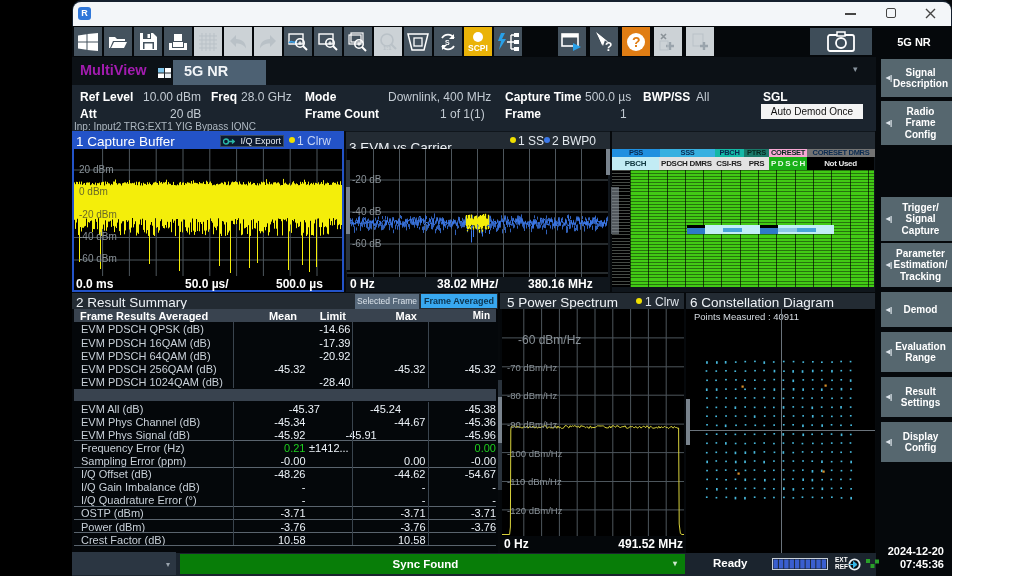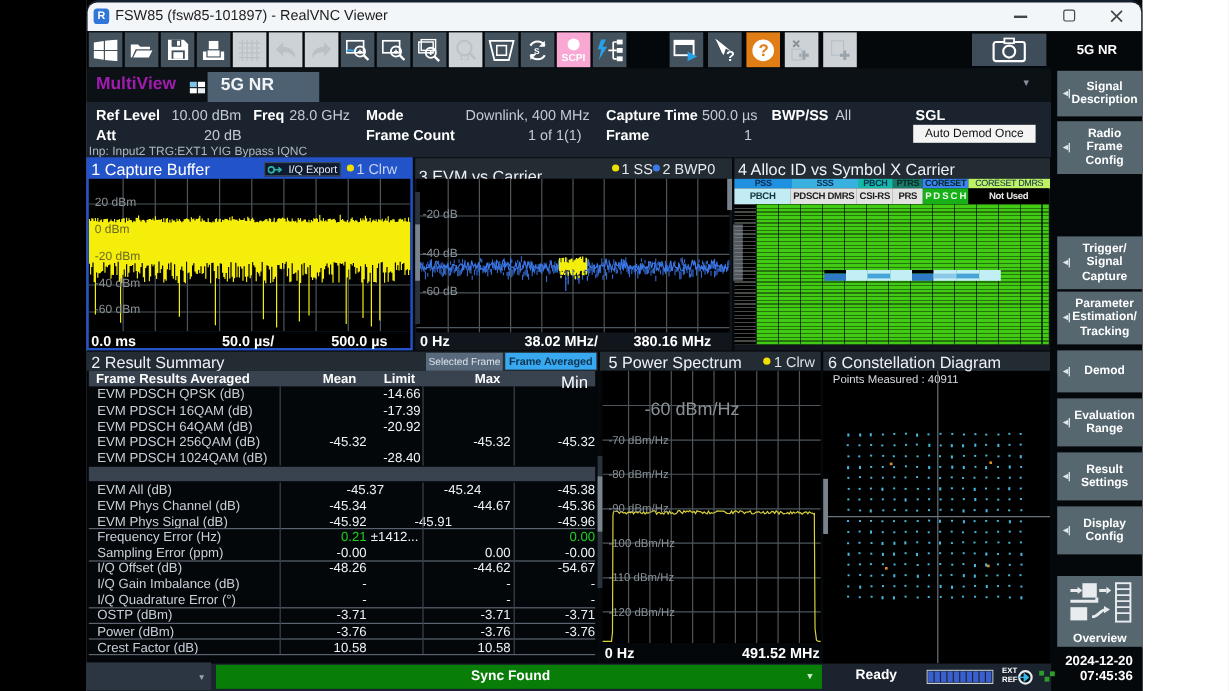--- a/index.html
+++ b/index.html
@@ -8,21 +8,20 @@
 .val{color:#c3cbd3;font-size:12px;white-space:nowrap}
 .sbt{background:#56676f;color:#fff;font-weight:bold;font-size:10px;text-align:center;line-height:1.15;display:flex;align-items:center;justify-content:center}
 </style></head><body>
 <div class="page">
 <div style="position:absolute;left:0;top:0;width:72px;height:576px;background:#000"></div>
 <div style="position:absolute;left:72px;top:0;width:880px;height:576px;background:#06090c"></div>
 <div style="position:absolute;left:72px;top:0;width:14px;height:14px;background:#000"></div>
 <div style="position:absolute;left:72px;top:0;width:880px;height:26px;background:#15202e;border-radius:10px 10px 0 0"></div>
 <div style="position:absolute;left:73px;top:2px;width:878px;height:24px;background:#f3f6f9;border-radius:8px 8px 0 0"></div>
 <div style="position:absolute;left:78px;top:7px;width:13px;height:13px;background:#3077d9;border-radius:3px;color:#fff;font-size:9px;font-weight:bold;text-align:center;line-height:13px">R</div>
-<div style="position:absolute;left:96px;top:6px;color:#1c1c1c;font-size:12px;white-space:nowrap">FSW85 (fsw85-101897) - RealVNC Viewer</div>
 <div style="position:absolute;left:845px;top:13px;width:11px;height:1.6px;background:#454545"></div>
 <div style="position:absolute;left:886px;top:8px;width:10px;height:10px;border:1.5px solid #454545;border-radius:2px"></div>
 <svg class="ab" style="left:925px;top:8px" width="11" height="11">
       <path d="M1 1 L10 10 M10 1 L1 10" stroke="#454545" stroke-width="1.4"></path>
     </svg>
 <div style="position:absolute;left:72px;top:26px;width:880px;height:31px;background:#05080b"></div>
 <div style="position:absolute;left:74px;top:27px;width:28px;height:29px;background:#44525e;display:flex;align-items:center;justify-content:center">
       <svg width="20" height="18" viewBox="0 0 20 18">
         <path fill="#fff" d="M0 2.5 8.5 1.2V8.6H0zM9.5 1 20 0V8.6H9.5zM0 9.4H8.5V16.8L0 15.5zM9.5 9.4H20V18L9.5 17z"></path>
       </svg>
@@ -104,21 +103,21 @@
     </div>
 <div style="position:absolute;left:434px;top:27px;width:28px;height:29px;background:#44525e;display:flex;align-items:center;justify-content:center">
       <svg width="20" height="20" viewBox="0 0 20 20">
         <path d="M4 6 A7 7 0 0 1 16 6" fill="none" stroke="#fff" stroke-width="1.8"></path>
         <path d="M16 14 A7 7 0 0 1 4 14" fill="none" stroke="#fff" stroke-width="1.8"></path>
         <path d="M16 2v5h-5z" fill="#fff"></path>
         <path d="M4 18v-5h5z" fill="#fff"></path>
         <text x="7" y="13" font-size="7" fill="#fff" font-weight="bold">S</text>
       </svg>
     </div>
-<div style="position:absolute;left:464px;top:27px;width:28px;height:29px;background:#f9a8d4;display:flex;align-items:center;justify-content:center">
+<div style="position:absolute;left:464px;top:27px;width:28px;height:29px;background:#eab308;display:flex;align-items:center;justify-content:center">
       <svg width="24" height="22" viewBox="0 0 24 22">
         <circle cx="12" cy="6" r="5" fill="#fff"></circle>
         <text x="2" y="20" font-size="8.5" fill="#fff" font-weight="bold">SCPI</text>
       </svg>
     </div>
 <div style="position:absolute;left:494px;top:27px;width:28px;height:29px;background:#44525e;display:flex;align-items:center;justify-content:center">
       <svg width="22" height="20" viewBox="0 0 22 20">
         <path d="M4 1 L1 9h3l-2 9 7-11H5l3-6z" fill="#28a0e8"></path>
         <path d="M10 10h4M14 3v14M14 3h3M14 10h3M14 17h3" stroke="#fff" stroke-width="1.4"></path>
         <rect x="17" y="1" width="5" height="4" fill="#fff"></rect>
@@ -270,27 +269,26 @@
 <div style="position:absolute;left:352px;top:206px;color:#8a9298;font-size:10px">-40 dB</div>
 <div style="position:absolute;left:352px;top:238px;color:#8a9298;font-size:10px">-60 dB</div>
 <div style="position:absolute;left:350px;top:277px;color:#fff;font-size:12px;font-weight:bold">0 Hz</div>
 <div style="position:absolute;left:437px;top:277px;color:#fff;font-size:12px;font-weight:bold">38.02 MHz/</div>
 <div style="position:absolute;left:528px;top:277px;color:#fff;font-size:12px;font-weight:bold">380.16 MHz</div>
 <div style="position:absolute;left:346px;top:160px;width:4px;height:110px;background:#2a333c"></div>
 <div style="position:absolute;left:346px;top:187px;width:4px;height:47px;background:#79838d"></div>
 <div style="position:absolute;left:606px;top:149px;width:4px;height:26px;background:#79838d"></div>
 <div style="position:absolute;left:612px;top:131px;width:263px;height:161px;background:#10161c"></div>
 <div style="position:absolute;left:612px;top:132px;width:263px;height:17px;background:#232b33"></div>
-<div style="position:absolute;left:615px;top:134px;color:#eef2f6;font-size:13.5px">4 Alloc ID vs Symbol X Carrier</div>
 <div style="position:absolute;left:612px;top:149px;width:48px;height:8px;background:#2090e0;color:#0a2a50;font-size:7.5px;font-weight:bold;text-align:center;line-height:8px;overflow:hidden;letter-spacing:-0.3px">PSS</div>
 <div style="position:absolute;left:660px;top:149px;width:55px;height:8px;background:#38b0e0;color:#0a2a50;font-size:7.5px;font-weight:bold;text-align:center;line-height:8px;overflow:hidden;letter-spacing:-0.3px">SSS</div>
 <div style="position:absolute;left:715px;top:149px;width:29px;height:8px;background:#14b8a6;color:#0a2a50;font-size:7.5px;font-weight:bold;text-align:center;line-height:8px;overflow:hidden;letter-spacing:-0.3px">PBCH</div>
 <div style="position:absolute;left:744px;top:149px;width:25px;height:8px;background:#1a7868;color:#06281f;font-size:7.5px;font-weight:bold;text-align:center;line-height:8px;overflow:hidden;letter-spacing:-0.3px">PTRS</div>
-<div style="position:absolute;left:769px;top:149px;width:38px;height:8px;background:#3b82f6;color:#06281f;font-size:7.5px;font-weight:bold;text-align:center;line-height:8px;overflow:hidden;letter-spacing:-0.3px">CORESET</div>
-<div style="position:absolute;left:807px;top:149px;width:68px;height:8px;background:#bef264;color:#0a2a50;font-size:7.5px;font-weight:normal;text-align:center;line-height:8px;overflow:hidden;letter-spacing:-0.3px">CORESET DMRS</div>
+<div style="position:absolute;left:769px;top:149px;width:38px;height:8px;background:#f9a8d4;color:#06281f;font-size:7.5px;font-weight:bold;text-align:center;line-height:8px;overflow:hidden;letter-spacing:-0.3px">CORESET</div>
+<div style="position:absolute;left:807px;top:149px;width:68px;height:8px;background:#737373;color:#0a2a50;font-size:7.5px;font-weight:bold;text-align:center;line-height:8px;overflow:hidden;letter-spacing:-0.3px">CORESET DMRS</div>
 <div style="position:absolute;left:612px;top:157px;width:47px;height:13px;background:#c2ecf4;color:#103840;font-size:8px;font-weight:bold;text-align:center;line-height:13px;overflow:hidden;letter-spacing:-0.3px">PBCH PDSCH</div>
 <div style="position:absolute;left:659px;top:157px;width:55px;height:13px;background:#e2e2e2;color:#202020;font-size:8px;font-weight:bold;text-align:center;line-height:13px;overflow:hidden;letter-spacing:-0.3px">PDSCH DMRS</div>
 <div style="position:absolute;left:714px;top:157px;width:30px;height:13px;background:#e2e2e2;color:#202020;font-size:8px;font-weight:bold;text-align:center;line-height:13px;overflow:hidden;letter-spacing:-0.3px">CSI-RS</div>
 <div style="position:absolute;left:744px;top:157px;width:25px;height:13px;background:#e2e2e2;color:#202020;font-size:8px;font-weight:bold;text-align:center;line-height:13px;overflow:hidden;letter-spacing:-0.3px">PRS</div>
 <div style="position:absolute;left:769px;top:157px;width:38px;height:13px;background:#18b018;color:#eafaea;font-size:8px;font-weight:bold;text-align:center;line-height:13px;overflow:hidden;letter-spacing:-0.3px">P D S C H</div>
 <div style="position:absolute;left:807px;top:157px;width:67px;height:13px;background:#000;color:#e8e8e8;font-size:8px;font-weight:bold;text-align:center;line-height:13px;overflow:hidden;letter-spacing:-0.3px">Not Used</div>
 <div style="position:absolute;left:612px;top:170px;width:18px;height:117px;background:#000;background-image:repeating-linear-gradient(to bottom,#454a45 0,#454a45 1px,transparent 1px,transparent 3.07px)"></div>
 <div style="position:absolute;left:630px;top:170px;width:244px;height:117px;background:#42cb15;background-image:repeating-linear-gradient(to bottom,rgba(0,0,0,0.42) 0,rgba(0,0,0,0.42) 1px,transparent 1px,transparent 3.07px),repeating-linear-gradient(to right,rgba(0,0,0,0.65) 0,rgba(0,0,0,0.65) 1px,transparent 1px,transparent 18.3px)"></div>
 <div style="position:absolute;left:687px;top:224.7px;width:18px;height:3px;background:#000"></div>
 <div style="position:absolute;left:687px;top:227.7px;width:18px;height:6px;background:#2e7ac8"></div>
@@ -309,21 +307,21 @@
 <div style="position:absolute;left:72px;top:293px;width:426px;height:260px;background:#04070a"></div>
 <div style="position:absolute;left:72px;top:293px;width:426px;height:16px;background:#232b33"></div>
 <div style="position:absolute;left:76px;top:294.5px;color:#eef2f6;font-size:13.5px">2 Result Summary</div>
 <div style="position:absolute;left:355px;top:294px;width:64px;height:15px;background:#57697b;color:#dce4ec;font-size:8.5px;text-align:center;line-height:15px">Selected Frame</div>
 <div style="position:absolute;left:421px;top:294px;width:76px;height:14px;background:#38a8f0;color:#0d3550;font-size:9px;font-weight:bold;text-align:center;line-height:15px">Frame Averaged</div>
 <div style="position:absolute;left:74px;top:309px;width:422px;height:13px;background:#39434f"></div>
 <div style="position:absolute;left:80px;top:310px;color:#fff;font-weight:bold;font-size:11px">Frame Results Averaged</div>
 <div style="position:absolute;left:227px;top:310px;width:70px;text-align:right;color:#fff;font-weight:bold;font-size:11px">Mean</div>
 <div style="position:absolute;left:276px;top:310px;width:70px;text-align:right;color:#fff;font-weight:bold;font-size:11px">Limit</div>
 <div style="position:absolute;left:347px;top:310px;width:70px;text-align:right;color:#fff;font-weight:bold;font-size:11px">Max</div>
-<div style="position:absolute;left:420px;top:310px;width:70px;text-align:right;color:#fff;font-weight:normal;font-size:14px">Min</div>
+<div style="position:absolute;left:420px;top:310px;width:70px;text-align:right;color:#fff;font-weight:bold;font-size:10px">Min</div>
 <div style="position:absolute;left:81px;top:323.4px;color:#c8d0d8;font-size:11px">EVM PDSCH QPSK (dB)</div>
 
 <div style="position:absolute;left:270.5px;top:323.4px;width:80px;text-align:right;color:#edf3f9;font-size:11px">-14.66</div>
 
 <div style="position:absolute;left:81px;top:336.7px;color:#c8d0d8;font-size:11px">EVM PDSCH 16QAM (dB)</div>
 
 <div style="position:absolute;left:270.5px;top:336.7px;width:80px;text-align:right;color:#edf3f9;font-size:11px">-17.39</div>
 
 <div style="position:absolute;left:81px;top:349.9px;color:#c8d0d8;font-size:11px">EVM PDSCH 64QAM (dB)</div>
 
@@ -424,21 +422,21 @@
       <path d="M164.2 0V227" stroke="#4d565c" stroke-width="1"></path>
       <path d="M0 28.9H182" stroke="#4d565c" stroke-width="1"></path>
       <path d="M0 57.8H182" stroke="#4d565c" stroke-width="1"></path>
       <path d="M0 86.2H182" stroke="#4d565c" stroke-width="1"></path>
       <path d="M0 115.1H182" stroke="#4d565c" stroke-width="1"></path>
       <path d="M0 143.6H182" stroke="#4d565c" stroke-width="1"></path>
       <path d="M0 172.5H182" stroke="#4d565c" stroke-width="1"></path>
       <path d="M0 200.9H182" stroke="#4d565c" stroke-width="1"></path>
       <path d="M0,225.5 L7.6,225.5 L8.4,218 L8.8,121 L9.2,117.7 L10.4,117.1 L11.6,117.0 L12.8,117.2 L14.0,118.8 L15.2,117.3 L16.4,117.6 L17.6,118.6 L18.8,118.1 L20.0,119.3 L21.2,118.0 L22.4,117.8 L23.6,118.3 L24.8,117.2 L26.0,119.2 L27.2,117.6 L28.4,117.7 L29.6,118.5 L30.8,117.0 L32.0,118.5 L33.2,119.0 L34.4,117.5 L35.6,119.3 L36.8,118.1 L38.0,118.8 L39.2,117.9 L40.4,117.7 L41.6,117.3 L42.8,116.5 L44.0,117.1 L45.2,119.5 L46.4,118.1 L47.6,117.9 L48.8,119.2 L50.0,118.3 L51.2,119.4 L52.4,117.6 L53.6,117.1 L54.8,119.3 L56.0,117.0 L57.2,118.9 L58.4,118.3 L59.6,119.4 L60.8,119.3 L62.0,118.5 L63.2,116.6 L64.4,116.6 L65.6,117.9 L66.8,119.0 L68.0,116.7 L69.2,117.8 L70.4,116.8 L71.6,117.4 L72.8,116.5 L74.0,117.5 L75.2,118.1 L76.4,117.1 L77.6,118.9 L78.8,116.7 L80.0,117.1 L81.2,117.3 L82.4,117.7 L83.6,118.8 L84.8,117.6 L86.0,118.6 L87.2,119.3 L88.4,116.9 L89.6,119.1 L90.8,118.3 L92.0,118.7 L93.2,118.3 L94.4,117.7 L95.6,116.8 L96.8,116.9 L98.0,117.0 L99.2,117.0 L100.4,116.9 L101.6,117.1 L102.8,118.2 L104.0,118.8 L105.2,118.9 L106.4,119.0 L107.6,116.9 L108.8,119.0 L110.0,117.1 L111.2,116.7 L112.4,117.4 L113.6,118.3 L114.8,116.6 L116.0,117.1 L117.2,117.7 L118.4,119.0 L119.6,117.7 L120.8,117.7 L122.0,117.6 L123.2,116.8 L124.4,119.1 L125.6,119.3 L126.8,118.7 L128.0,117.7 L129.2,117.8 L130.4,117.4 L131.6,118.5 L132.8,118.5 L134.0,117.4 L135.2,119.1 L136.4,118.7 L137.6,117.2 L138.8,118.9 L140.0,118.5 L141.2,117.2 L142.4,117.4 L143.6,118.8 L144.8,116.7 L146.0,117.8 L147.2,119.4 L148.4,117.3 L149.6,118.0 L150.8,119.2 L152.0,119.1 L153.2,118.9 L154.4,118.1 L155.6,119.3 L156.8,117.3 L158.0,119.1 L159.2,117.7 L160.4,118.5 L161.6,118.3 L162.8,117.3 L164.0,118.5 L165.2,118.3 L166.4,119.5 L167.6,118.5 L168.8,117.8 L170.0,117.6 L171.2,119.2 L172.4,117.5 L173.6,118.5 L174.8,118.6 L176.0,119.4 L176.6,119 L177.2,215 L178.4,224.5 L180,225.5 L182,225.5" fill="none" stroke="#d8d23c" stroke-width="1"></path>
     </svg>
-<div style="position:absolute;left:537px;top:333px;color:#8a9298;font-size:15px">-60 dBm/Hz</div>
+<div style="position:absolute;left:518px;top:333px;color:#8a9298;font-size:12px">-60 dBm/Hz</div>
 <div style="position:absolute;left:507px;top:362px;color:#8a9298;font-size:9.5px">-70 dBm/Hz</div>
 <div style="position:absolute;left:507px;top:390px;color:#8a9298;font-size:9.5px">-80 dBm/Hz</div>
 <div style="position:absolute;left:507px;top:419px;color:#8a9298;font-size:9.5px">-90 dBm/Hz</div>
 <div style="position:absolute;left:507px;top:448px;color:#8a9298;font-size:9.5px">-100 dBm/Hz</div>
 <div style="position:absolute;left:507px;top:476px;color:#8a9298;font-size:9.5px">-110 dBm/Hz</div>
 <div style="position:absolute;left:507px;top:505px;color:#8a9298;font-size:9.5px">-120 dBm/Hz</div>
 <div style="position:absolute;left:504px;top:537px;color:#fff;font-size:12px;font-weight:bold">0 Hz</div>
 <div style="position:absolute;left:595px;top:537px;width:88px;text-align:right;color:#fff;font-size:12px;font-weight:bold">491.52 MHz</div>
 <div style="position:absolute;left:498px;top:380px;width:4px;height:110px;background:#2a333c"></div>
 <div style="position:absolute;left:498px;top:397px;width:4px;height:46px;background:#79838d"></div>
@@ -753,34 +751,20 @@
         <span style="position:absolute;left:5px;top:50%;margin-top:-5px;font-size:8px;color:#dfe6ec">◂|</span>
         <span style="padding-left:8px">Result<br>Settings</span>
       </div>
     </div>
 <div style="position:absolute;left:881px;top:422px;width:71px;height:40px">
       <div class="sbt" style="width:100%;height:100%;position:relative">
         <span style="position:absolute;left:5px;top:50%;margin-top:-5px;font-size:8px;color:#dfe6ec">◂|</span>
         <span style="padding-left:8px">Display<br>Config</span>
       </div>
     </div>
-<div style="position:absolute;left:881px;top:480px;width:71px;height:59px;background:#56676f">
-      <div style="text-align:center;padding-top:4px"><svg width="54" height="40" viewBox="0 0 54 40">
-          <rect x="12" y="2" width="12" height="12" fill="#e8ecef"></rect>
-          <path d="M2 8h8M26 8h6" stroke="#e8ecef" stroke-width="2.5"></path>
-          <path d="M8 5l4 3-4 3zM32 5l4 3-4 3z" fill="#e8ecef"></path>
-          <rect x="2" y="22" width="14" height="11" fill="#e8ecef"></rect>
-          <path d="M2 17h22v-3" stroke="#e8ecef" stroke-width="2.5" fill="none"></path>
-          <path d="M20 30c6 0 6-6 12-6" stroke="#e8ecef" stroke-width="2.2" fill="none"></path>
-          <path d="M30 21l5 3-5 3z" fill="#e8ecef"></path>
-          <rect x="40" y="2" width="12" height="32" fill="none" stroke="#e8ecef" stroke-width="1.6"></rect>
-          <path d="M40 7h12M40 12h12M40 17h12M40 22h12M40 27h12" stroke="#e8ecef" stroke-width="1.4"></path>
-        </svg></div>
-      <div style="text-align:center;color:#fff;font-weight:bold;font-size:10px;margin-top:-2px">Overview</div>
-    </div>
 <div style="position:absolute;left:876px;top:540px;width:76px;height:36px;background:#05080b"></div>
 <div style="position:absolute;left:870px;top:545px;width:74px;text-align:right;color:#fff;font-weight:bold;font-size:11px;line-height:13px">2024-12-20<br>07:45:36</div>
 <div style="position:absolute;left:72px;top:553px;width:804px;height:23px;background:#1b242e"></div>
 <div style="position:absolute;left:72px;top:551.5px;width:104px;height:23.5px;background:#2b3642">
       <span style="position:absolute;right:6px;top:8px;color:#9aa4ae;font-size:8px">▾</span>
     </div>
 <div style="position:absolute;left:180px;top:554px;width:505px;height:20px;background:#087d08;color:#fff;font-weight:bold;font-size:11.5px;text-align:center;line-height:20px;padding-right:14px">Sync Found<span style="position:absolute;right:8px;top:0;color:#cfe8cf;font-size:8px">▾</span></div>
 <div style="position:absolute;left:713px;top:557px;color:#fff;font-weight:bold;font-size:11.5px">Ready</div>
 <svg class="ab" style="left:772px;top:558px" width="56" height="12">
       <rect x="0.5" y="0.5" width="55" height="11" fill="none" stroke="#c8d0d8" stroke-width="1"></rect>

